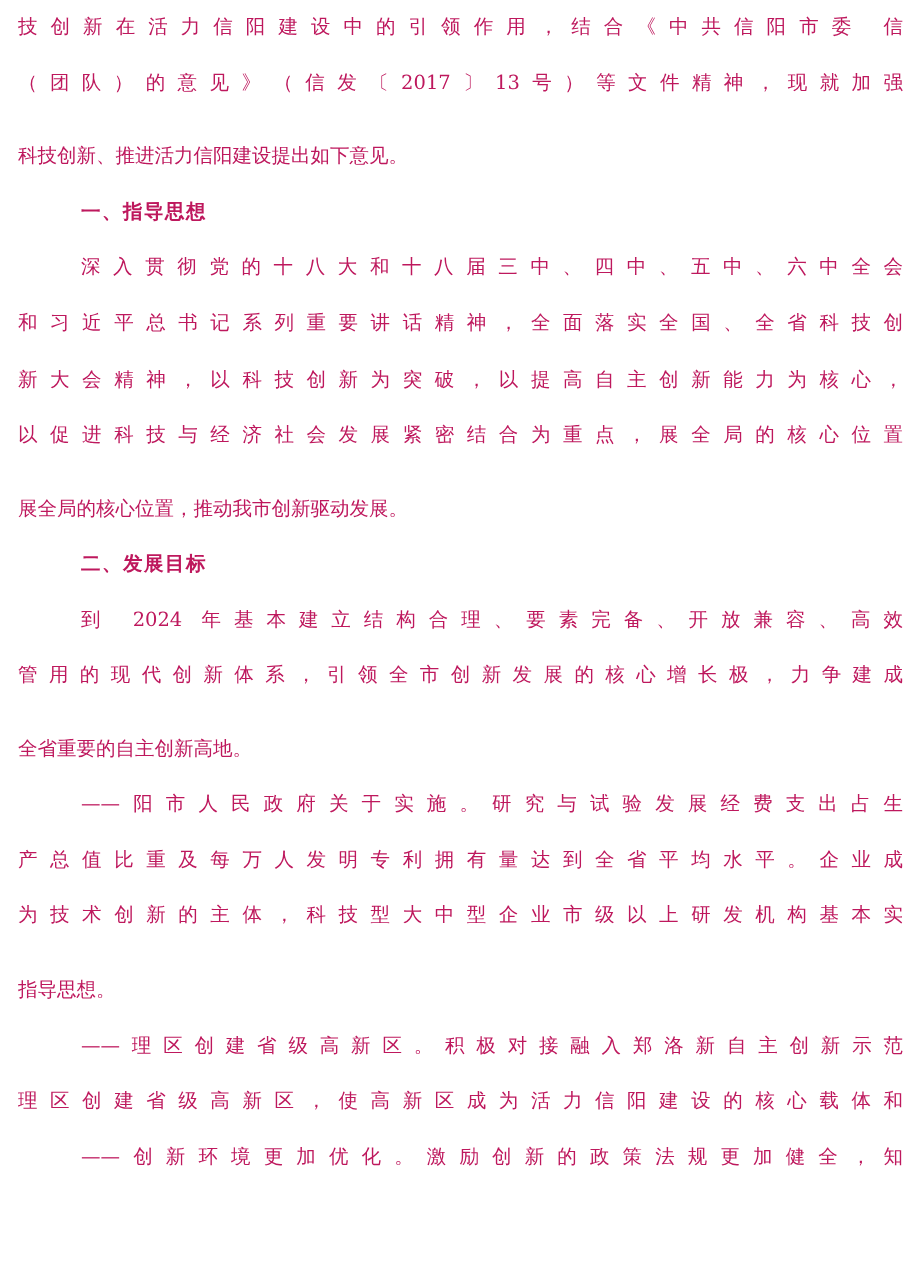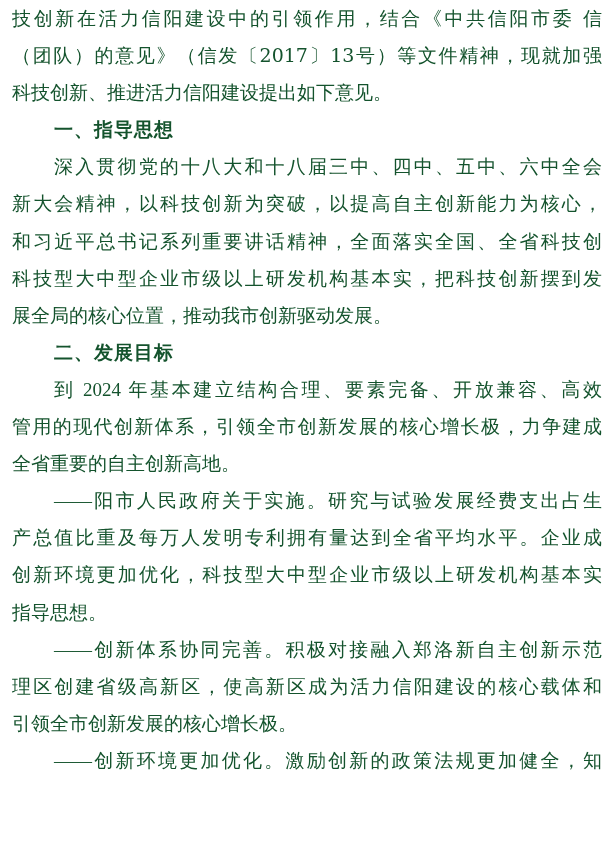--- a/index.html
+++ b/index.html
@@ -1,61 +1,60 @@
 <!DOCTYPE html>
 <html><head>
   <meta charset="utf-8">
   <style>
     html, body { margin: 0; padding: 0; background: #ffffff; }
     body { width: 612px; height: 855px; overflow: hidden; position: relative; }
     .page {
       position: absolute; left: 12px; top: 0; width: 590px;
       font-family: "DejaVu Serif", "Liberation Serif", serif;
-      color: #14532d; font-size: 19px; line-height: 37.1px;
+      color: #be185d; font-size: 13px; line-height: 37.1px;
     }
     .line { height: 37.1px; white-space: nowrap; text-align: justify; text-align-last: justify; overflow: hidden; }
-    .line.last { text-align-last: left; }
-    .indent { padding-left: 42px; font-family: Liberation Serif, serif; }
+    .line.last { text-align-last: left; margin-top: 12px; }
+    .indent { padding-left: 42px; }
     .heading {
-      font-family: Liberation Sans, sans-serif;
+      font-family: Liberation Mono, monospace;
       font-weight: bold; padding-left: 42px; text-align-last: left; letter-spacing: 1px;
     }
   </style>
 </head>
 <body>
 
 <div class="page">
   <div>
     <div class="line">技创新在活力信阳建设中的引领作用，结合《中共信阳市委 信</div>
     <div class="line">（团队）的意见》（信发〔2017〕13号）等文件精神，现就加强</div>
     <div class="line last">科技创新、推进活力信阳建设提出如下意见。</div>
   </div>
 
   <div class="line heading">一、指导思想</div>
   <div>
     <div class="line indent">深入贯彻党的十八大和十八届三中、四中、五中、六中全会</div>
+    <div class="line">和习近平总书记系列重要讲话精神，全面落实全国、全省科技创</div>
     <div class="line">新大会精神，以科技创新为突破，以提高自主创新能力为核心，</div>
-    <div class="line">和习近平总书记系列重要讲话精神，全面落实全国、全省科技创</div>
-    <div class="line">科技型大中型企业市级以上研发机构基本实，把科技创新摆到发</div>
+    <div class="line">以促进科技与经济社会发展紧密结合为重点，展全局的核心位置</div>
     <div class="line last">展全局的核心位置，推动我市创新驱动发展。</div>
   </div>
 
   <div class="line heading">二、发展目标</div>
   <div>
     <div class="line indent">到 2024 年基本建立结构合理、要素完备、开放兼容、高效</div>
     <div class="line">管用的现代创新体系，引领全市创新发展的核心增长极，力争建成</div>
     <div class="line last">全省重要的自主创新高地。</div>
   </div>
   <div>
     <div class="line indent">——阳市人民政府关于实施。研究与试验发展经费支出占生</div>
     <div class="line">产总值比重及每万人发明专利拥有量达到全省平均水平。企业成</div>
-    <div class="line">创新环境更加优化，科技型大中型企业市级以上研发机构基本实</div>
+    <div class="line">为技术创新的主体，科技型大中型企业市级以上研发机构基本实</div>
     <div class="line last">指导思想。</div>
   </div>
   <div>
-    <div class="line indent">——创新体系协同完善。积极对接融入郑洛新自主创新示范</div>
+    <div class="line indent">——理区创建省级高新区。积极对接融入郑洛新自主创新示范</div>
     <div class="line">理区创建省级高新区，使高新区成为活力信阳建设的核心载体和</div>
-    <div class="line last">引领全市创新发展的核心增长极。</div>
   </div>
   <div>
     <div class="line indent">——创新环境更加优化。激励创新的政策法规更加健全，知</div>
   </div>
 </div>
 
 </body></html>

